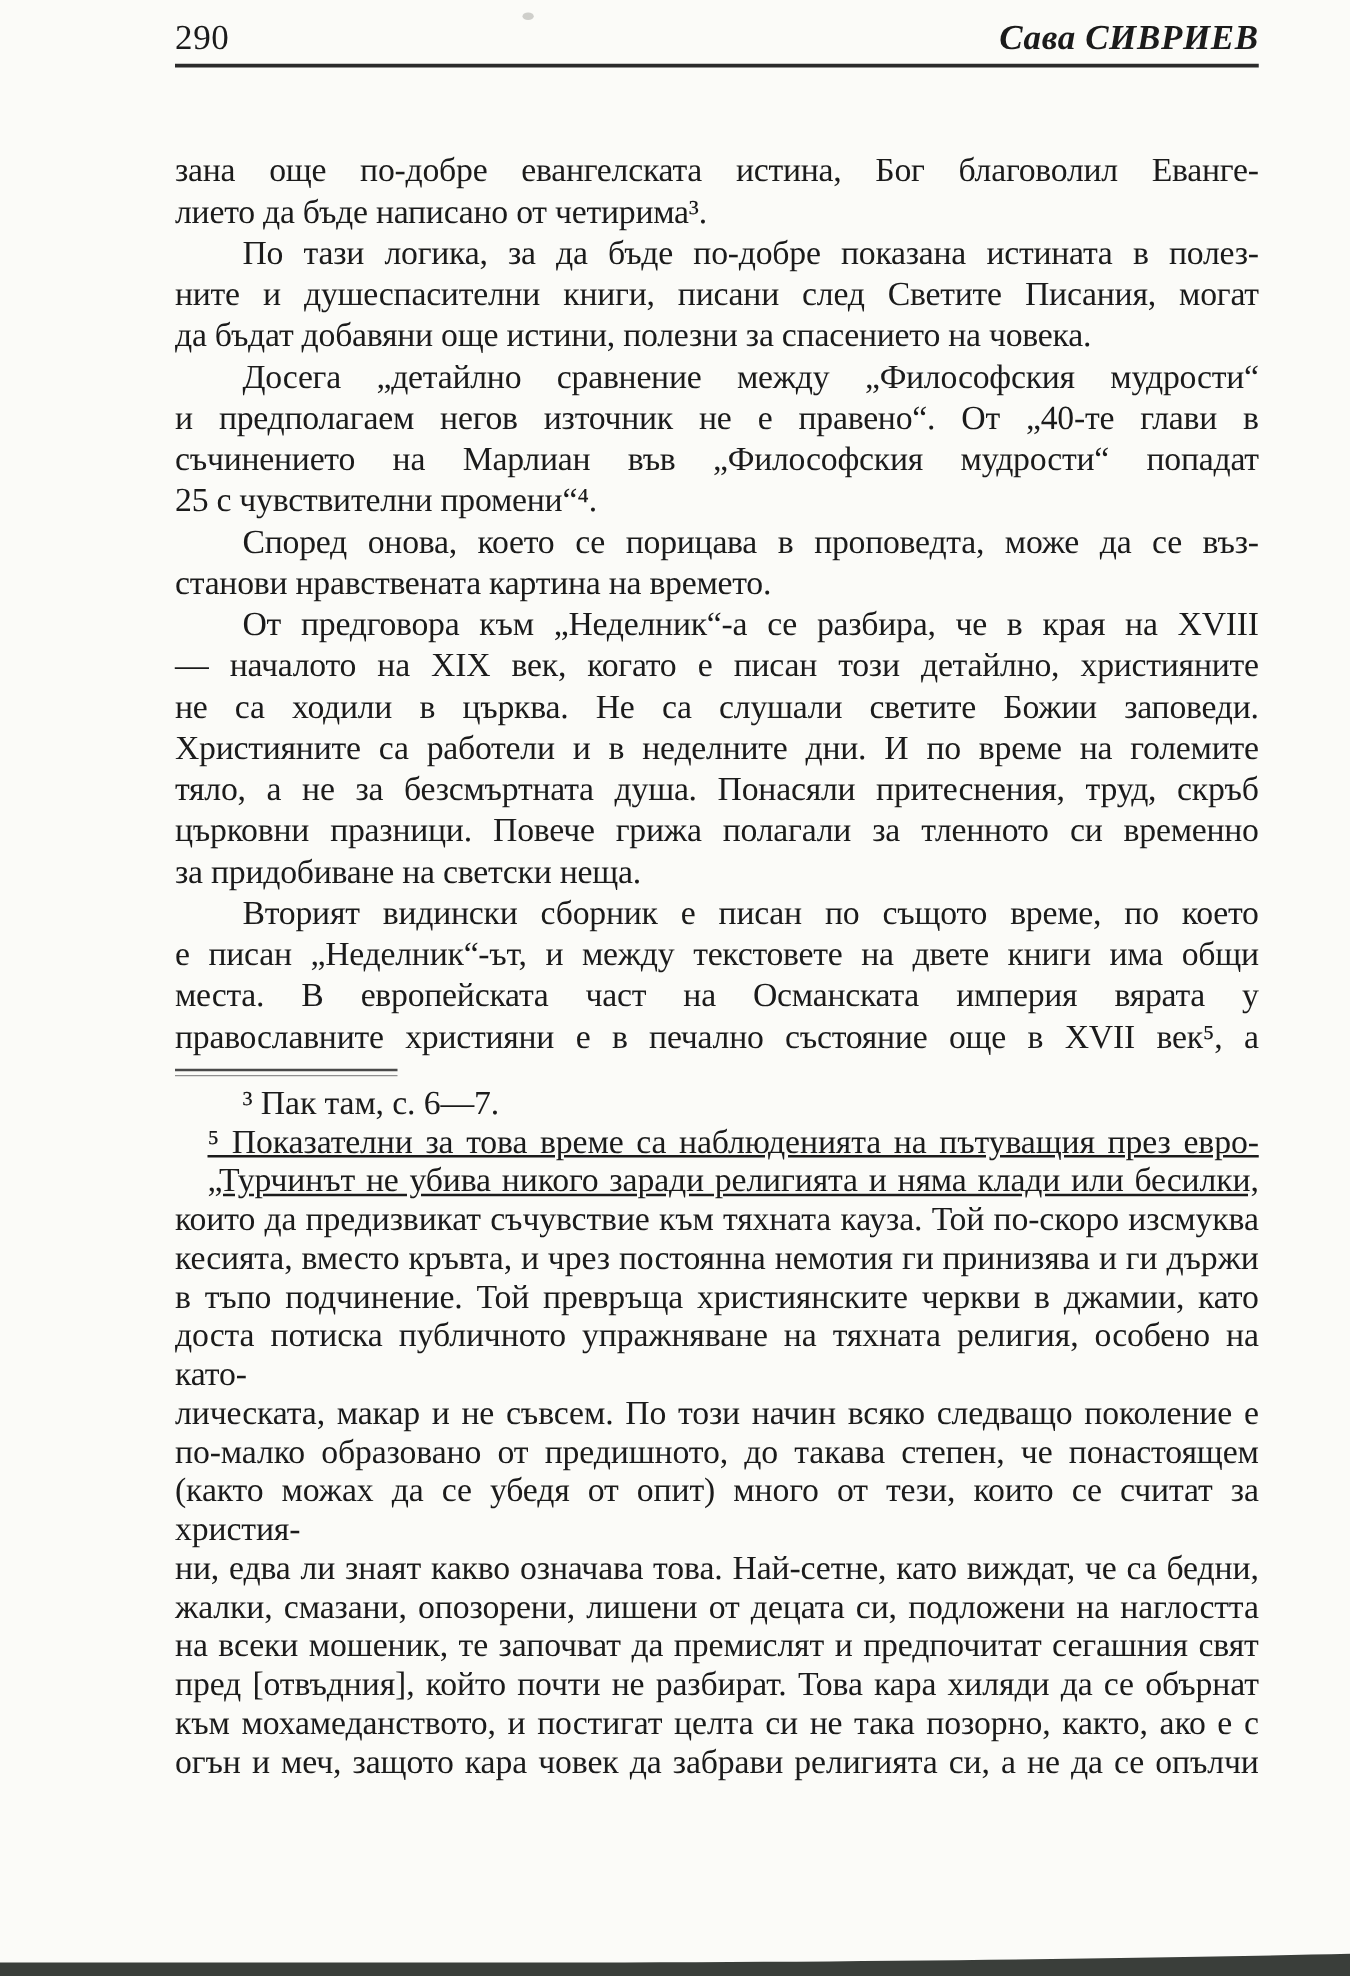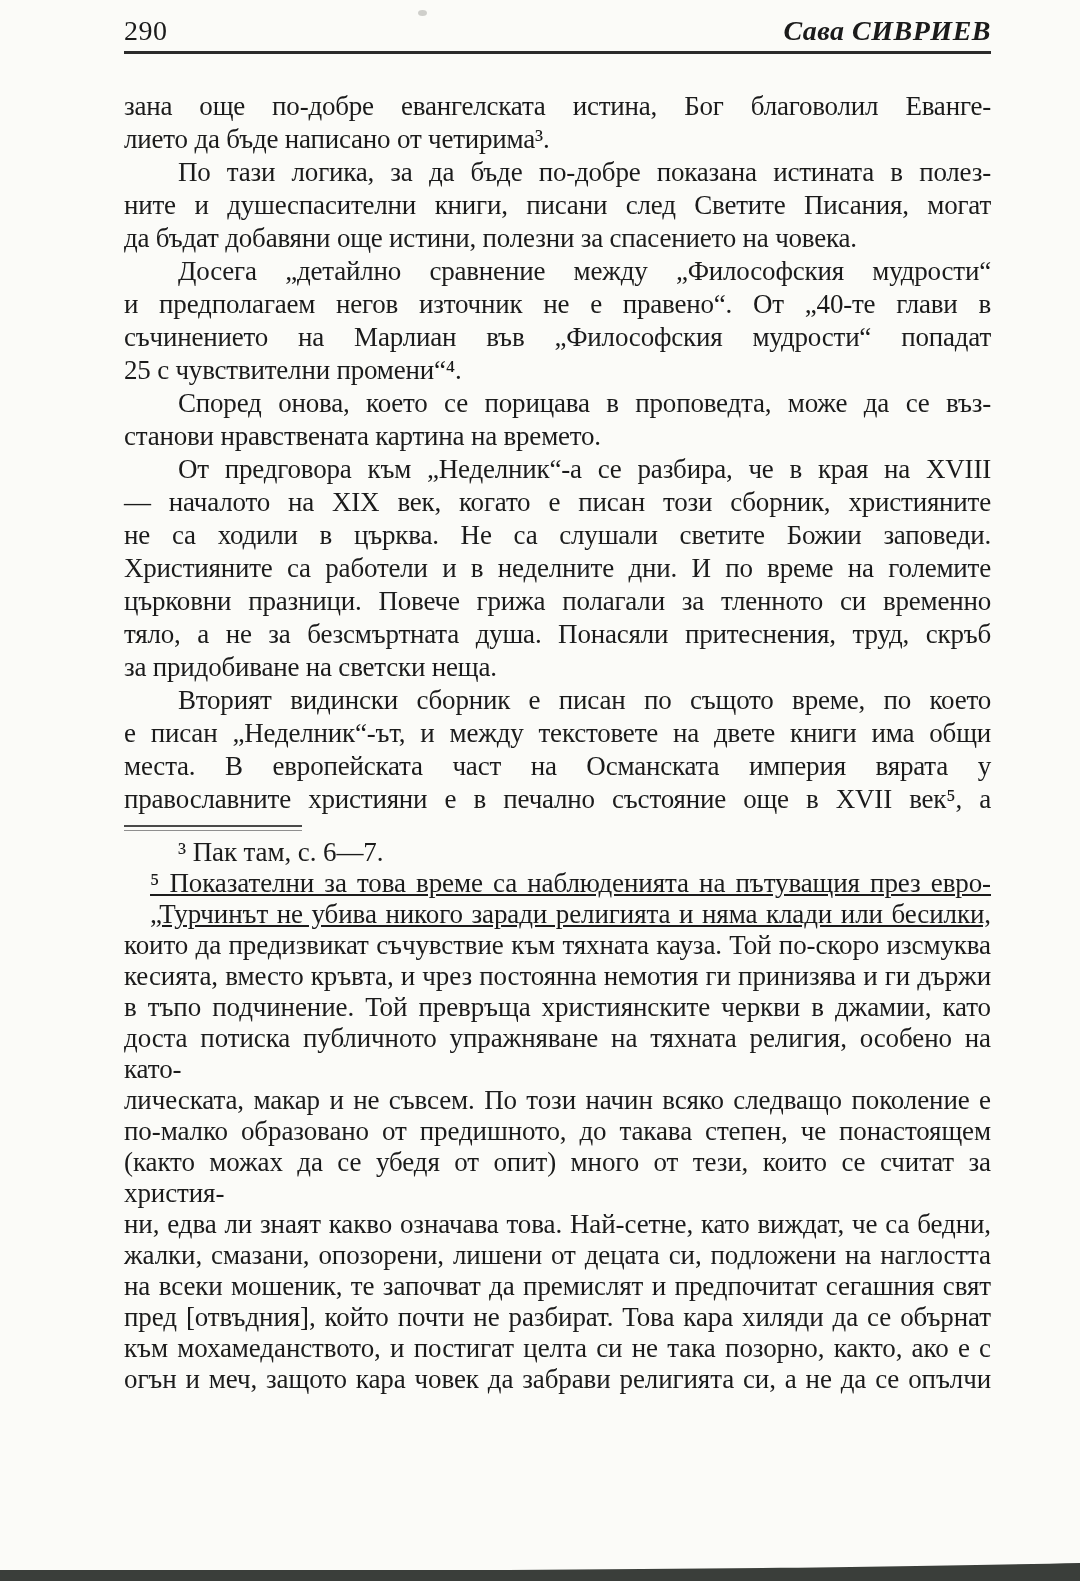--- a/index.html
+++ b/index.html
@@ -7,37 +7,37 @@
     position: relative;
     width: 1080px;
     height: 1581px;
     background: #fbfbf8;
     overflow: hidden;
     font-family: "Liberation Serif", "DejaVu Serif", serif;
     color: #1b1b1b;
   }
   .content {
     position: absolute;
-    left: 124px;
+    left: 140px;
     top: 0;
     width: 867px;
   }
   .header {
     margin-top: 16px;
     display: flex;
     justify-content: space-between;
     align-items: flex-end;
     border-bottom: 3px solid #2b2b2b;
     padding-bottom: 5px;
   }
   .pnum { font-size: 28px; line-height: 30px; letter-spacing: 0.5px; }
   .rtitle { font-size: 28px; line-height: 30px; font-style: italic; font-weight: 600; letter-spacing: 0.5px; }
 
   .body-text {
-    margin-top: 36px;
+    margin-top: 66px;
     font-size: 27px;
     line-height: 33px;
     letter-spacing: -0.2px;
   }
   .footnotes {
     font-size: 27px;
     line-height: 31px;
     letter-spacing: -0.1px;
   }
   .line {
@@ -104,25 +104,25 @@
           <div class="line">и предполагаем негов източник не е правено“. От „40-те глави в</div>
           <div class="line">съчинението на Марлиан във „Философския мудрости“ попадат</div>
           <div class="line no-just">25 с чувствителни промени“⁴.</div>
         </div>
         <div>
           <div class="line indent">Според онова, което се порицава в проповедта, може да се въз-</div>
           <div class="line no-just">станови нравствената картина на времето.</div>
         </div>
         <div>
           <div class="line indent">От предговора към „Неделник“-а се разбира, че в края на XVIII</div>
-          <div class="line">— началото на XIX век, когато е писан този сборник, християните</div>
+          <div class="line">— началото на XIX век, когато е писан този детайлно, християните</div>
           <div class="line">не са ходили в църква. Не са слушали светите Божии заповеди.</div>
           <div class="line">Християните са работели и в неделните дни. И по време на големите</div>
+          <div class="line">тяло, а не за безсмъртната душа. Понасяли притеснения, труд, скръб</div>
           <div class="line">църковни празници. Повече грижа полагали за тленното си временно</div>
-          <div class="line">тяло, а не за безсмъртната душа. Понасяли притеснения, труд, скръб</div>
           <div class="line no-just">за придобиване на светски неща.</div>
         </div>
         <div>
           <div class="line indent">Вторият видински сборник е писан по същото време, по което</div>
           <div class="line">е писан „Неделник“-ът, и между текстовете на двете книги има общи</div>
           <div class="line">места. В европейската част на Османската империя вярата у</div>
           <div class="line">православните християни е в печално състояние още в XVII век⁵, а</div>
         </div>
       </div>
 

